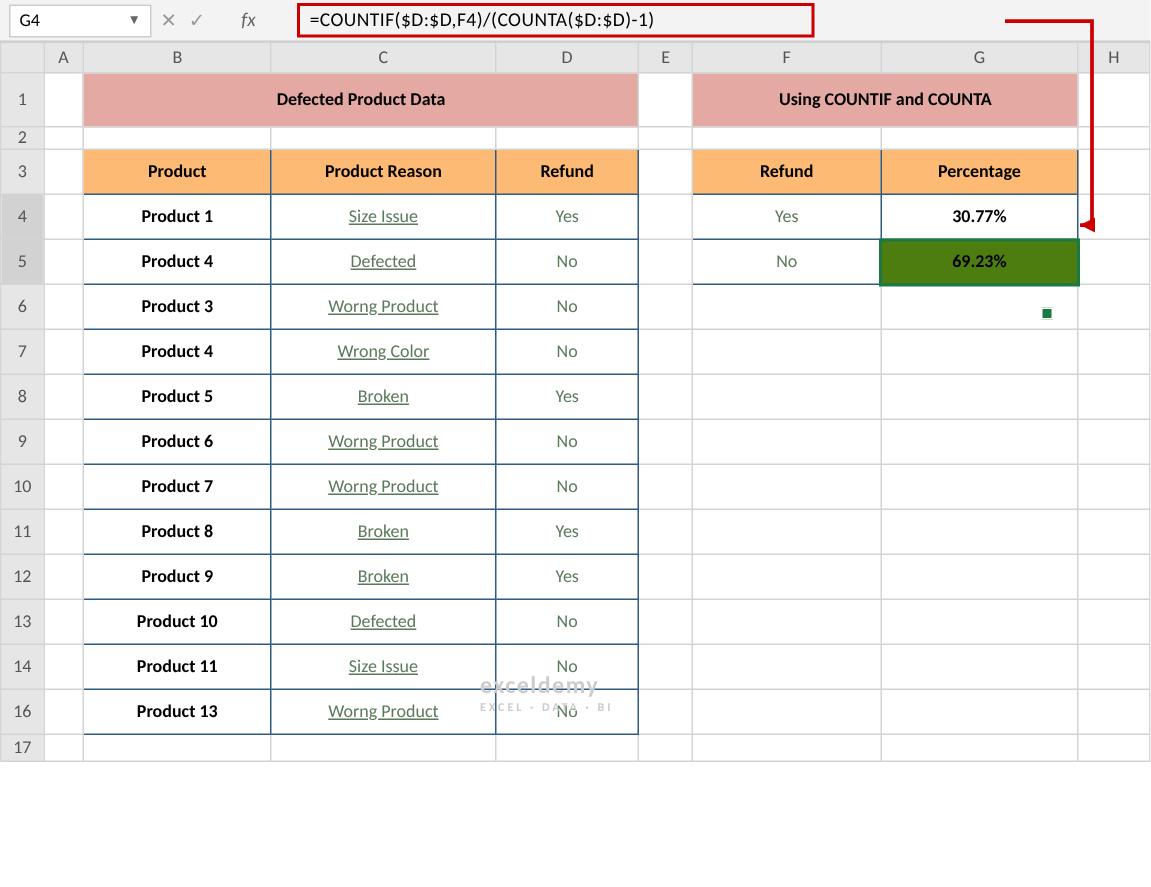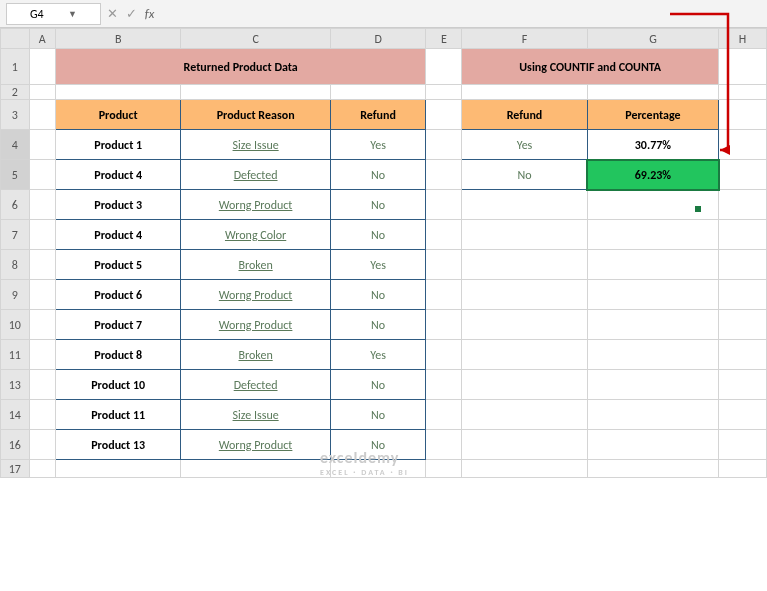--- a/index.html
+++ b/index.html
@@ -1,23 +1,23 @@
 <!DOCTYPE html>
 <html><head>
 <meta charset="utf-8">
 <style>
 * { box-sizing: border-box; margin: 0; padding: 0; }
 body { font-family: Calibri, Arial, sans-serif; font-size: 13px; background: #fff; color: #000; }
 
 .wrap { width: 767px; height: 591px; position: relative; }
 
 .fbar { height: 28px; border-bottom: 1px solid #ccc; display: flex; align-items: center; background: #f3f3f3; }
-.namebox { width: 95px; height: 22px; margin: 0 6px; background: #fff; border: 1px solid #ccc; display: flex; align-items: center; padding: 0 23px; font-size: 12px; }
+.namebox { width: 95px; height: 22px; margin: 0 6px; background: #fff; border: 1px solid #ccc; display: flex; align-items: center; padding: 0 6px; font-size: 12px; }
 .namebox .dd { margin-left: auto; font-size: 9px; color: #666; }
-.fx { font-style: italic; font-size: 13px; color: #666; margin: 0 8px; }
+.fx { font-style: italic; font-size: 13px; color: #666; margin: 0 24px; }
 .btns { display: flex; gap: 8px; color: #999; font-size: 13px; }
 .formula-box { flex: 1; margin: 0 8px 0 4px; max-width: 345px; }
 .formula { border: 2px solid #c00; padding: 2px 6px; font-size: 13px; font-family: Calibri; letter-spacing: 0.3px; }
 
 .sheet { width: 767px; border-collapse: collapse; }
 .sheet td, .sheet th { border: 1px solid #d4d4d4; font-size: 12px; text-align: center; vertical-align: middle; }
 .colhdr th { background: #e6e6e6; color: #555; font-weight: normal; height: 20px; }
 .colhdr th:first-child { width: 24px; }
 .rowhdr { background: #e6e6e6; color: #555; width: 24px; }
 tr { height: 30px; }
@@ -35,21 +35,21 @@
 
 .title1 { background: #e3a9a2; font-weight: bold; font-size: 15px; }
 .title2 { background: #e3a9a2; font-weight: bold; font-size: 13px; }
 .hdr { background: #fdba74; border: 1px solid #2f5b82 !important; font-weight: bold; }
 .dcell { border: 1px solid #2f5b82 !important; }
 .prod { font-weight: bold; }
 .reason { color: #5b7a5b; text-decoration: underline; }
 .refund { color: #5b7a5b; }
 .yn { color: #5b7a5b; }
 .pct { font-weight: bold; }
-.sel { background: #22c55e; outline: 2px solid #1a7a41; outline-offset: -1px; }
+.sel { background: #4d7c0f; outline: 2px solid #1a7a41; outline-offset: -1px; }
 .nb { border: 1px solid #d4d4d4 !important; }
 
 .watermark { position: absolute; left: 320px; top: 448px; font-size: 16px; color: #ccc; font-weight: bold; letter-spacing: 1px; pointer-events: none; }
 .watermark small { display: block; font-size: 8px; letter-spacing: 2px; }
 
 .arrow-svg { position: absolute; top: 0; left: 0; pointer-events: none; }
 .fillhandle { position: absolute; width: 8px; height: 8px; background: #1a7a41; border: 1px solid #fff; }
 </style>
 </head>
 <body>
@@ -59,40 +59,43 @@
   <div class="fbar">
     <div class="namebox">
       <span>G4</span>
       <span class="dd">▼</span>
     </div>
     <div class="btns">
       <span>✕</span>
       <span>✓</span>
     </div>
     <span class="fx">fx</span>
+    <div class="formula-box">
+      <div class="formula">=COUNTIF($D:$D,F4)/(COUNTA($D:$D)-1)</div>
+    </div>
   </div>
 
   <table class="sheet">
     <tbody>
         <tr class="colhdr rhead">
       <th></th>
       <th class="colA">A</th>
       <th class="colB">B</th>
       <th class="colC">C</th>
       <th class="colD">D</th>
       <th class="colE">E</th>
       <th class="colF">F</th>
       <th class="colG">G</th>
       <th class="colH">H</th>
     </tr>
 
     <tr style="height:36px">
       <td class="rowhdr">1</td>
       <td></td>
-      <td colspan="3" class="title1">Returned Product Data</td>
+      <td colspan="3" class="title1">Defected Product Data</td>
       <td></td>
       <td colspan="2" class="title2">Using COUNTIF and COUNTA</td>
       <td></td>
     </tr>
 
     <tr style="height:14px">
       <td class="rowhdr">2</td>
       <td></td>
           <td class="nb"></td>
           <td class="nb"></td>
@@ -191,20 +194,31 @@
       <td class="dcell refund">No</td>
       <td></td>
           <td></td>
           <td></td>
           <td></td>
     </tr>
     <tr>
       <td class="rowhdr">11</td>
           <td></td>
       <td class="dcell prod">Product 8</td>
+      <td class="dcell reason">Broken</td>
+      <td class="dcell refund">Yes</td>
+      <td></td>
+          <td></td>
+          <td></td>
+          <td></td>
+    </tr>
+    <tr>
+      <td class="rowhdr">12</td>
+          <td></td>
+      <td class="dcell prod">Product 9</td>
       <td class="dcell reason">Broken</td>
       <td class="dcell refund">Yes</td>
       <td></td>
           <td></td>
           <td></td>
           <td></td>
     </tr>
     <tr>
       <td class="rowhdr">13</td>
           <td></td>

